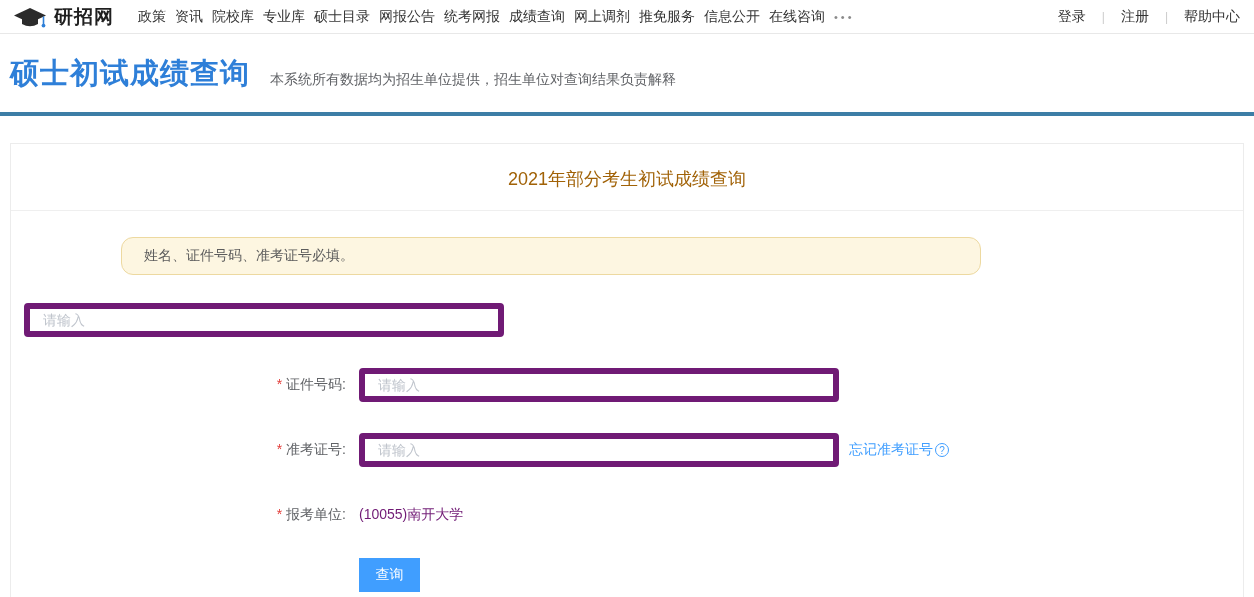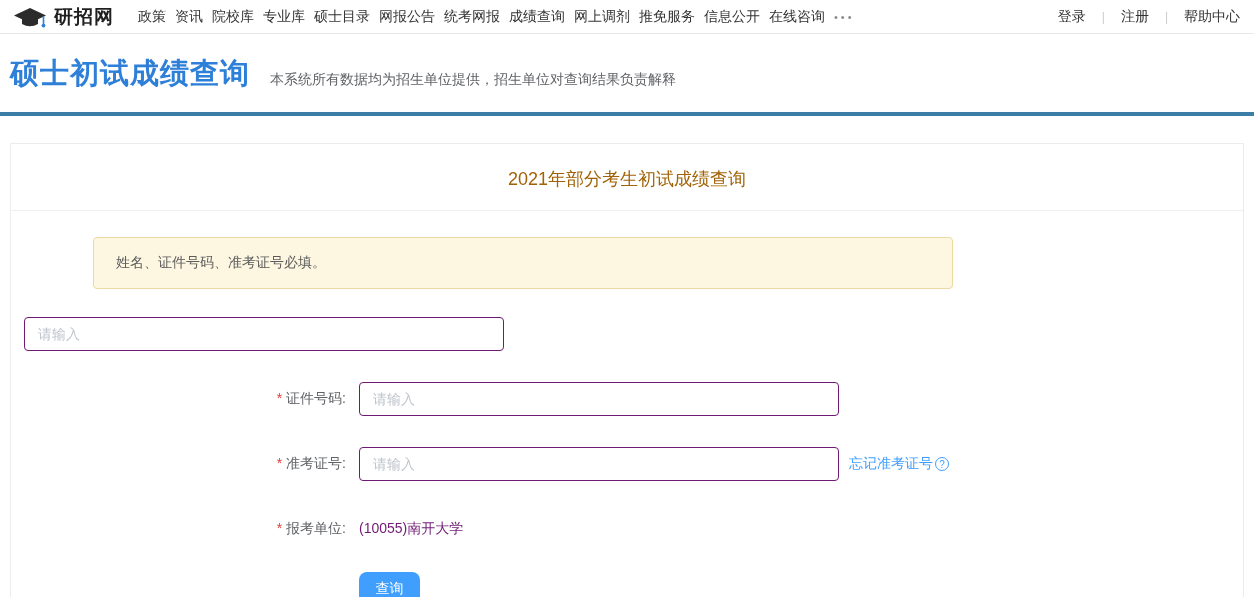--- a/index.html
+++ b/index.html
@@ -30,50 +30,50 @@
   
   .card {
     margin: 27px 10px 0 10px; background: #fff;
     border: 1px solid #ececec; height: 500px;
   }
   .card-title {
     text-align: center; font-size: 18px; color: #a16207;
     padding: 23px 0 19px 0; border-bottom: 1px solid #efefef;
   }
   .alert {
-    margin: 26px 0 0 82px; width: 860px;
+    margin: 26px 0 0 110px; width: 860px;
     background: var(--alert-bg); border: 1px solid var(--alert-border);
-    border-radius: 4px; padding: 16px 22px; font-size: 14px; color: #5c5c5c;
+    border-radius: 12px; padding: 9px 22px; font-size: 14px; color: #5c5c5c;
   }
   
   .form { margin-top: 28px; }
   .form-row { display: flex; align-items: center; margin-bottom: 31px; }
   .form-label {
     width: 335px; text-align: right; font-size: 14px; color: #606266;
     white-space: nowrap;
   }
   .req { color: var(--required-red); margin-right: 4px; }
   .text-input {
     margin-left: 13px; width: 480px; height: 34px;
-    border: 1px solid #701a75; border-radius: 4px;
+    border: 6px solid #701a75; border-radius: 4px;
     padding: 0 13px; font-size: 14px; color: #333; outline: none;
     font-family: "Liberation Sans", "DejaVu Sans", sans-serif;
   }
   .text-input::placeholder { color: #bfc4cc; }
   .forgot { margin-left: 10px; font-size: 14px; color: var(--accent); text-decoration: none; display: inline-flex; align-items: center; cursor: pointer; }
   .help-circle {
     display: inline-flex; align-items: center; justify-content: center;
     width: 14px; height: 14px; border: 1px solid var(--accent); border-radius: 50%;
     font-size: 10px; margin-left: 2px; color: var(--accent);
   }
   .static-value { margin-left: 13px; font-size: 14px; color: #701a75; }
   .row-unit { height: 34px; margin-bottom: 26px; }
   .submit-row { margin-left: 348px; }
   .submit-btn {
-    background: var(--accent); color: #fff; border: none; border-radius: 8px;
+    background: var(--accent); color: #fff; border: none; border-radius: 0;
     width: 61px; height: 34px; font-size: 14px; cursor: pointer;
     font-family: "Liberation Sans", "DejaVu Sans", sans-serif;
   }
 </style>
 </head>
 <body>
 
 <div class="topnav">
   <div class="logo">
     <span style="display:inline-flex;">

